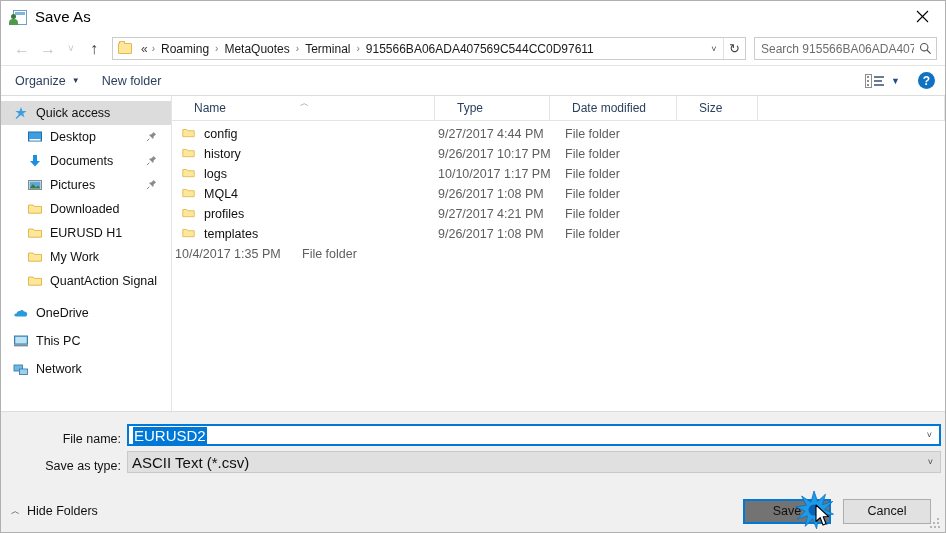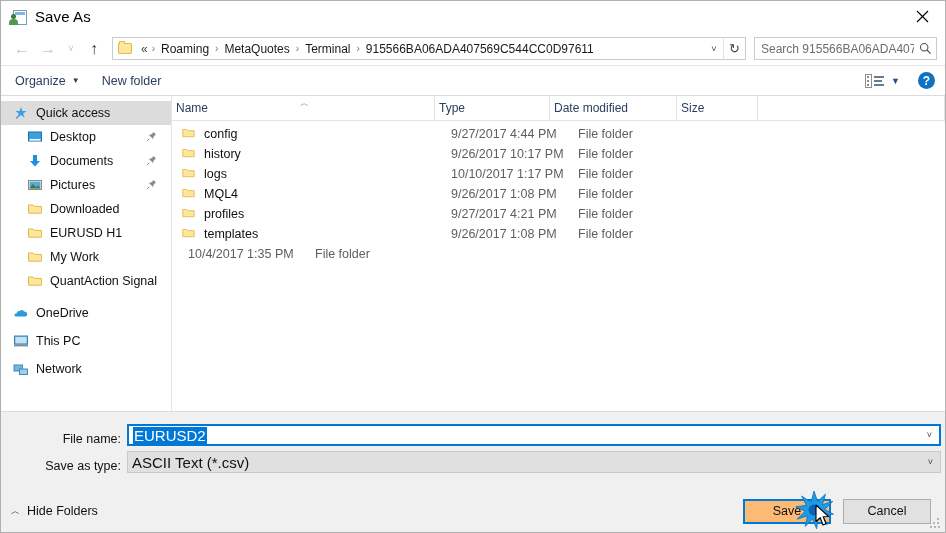--- a/index.html
+++ b/index.html
@@ -352,21 +352,21 @@
     display: flex;
     border-bottom: 1px solid #e4e4e4;
     position: relative;
     background: #ffffff;
   }
   .col {
     font-size: 12px;
     color: #2a3f5c;
     display: flex;
     align-items: center;
-    padding-left: 4px;
+    padding-left: 22px;
     box-sizing: border-box;
     border-right: 1px solid #e4e4e4;
     position: relative;
     cursor: default;
   }
   .col-name { width: 263px; flex: 0 0 263px; }
   .col-date { width: 127px; flex: 0 0 127px; }
   .col-type { width: 115px; flex: 0 0 115px; }
   .col-size { width: 81px; flex: 0 0 81px; }
   .col-pad { flex: 1 1 auto; }
@@ -398,21 +398,20 @@
     align-items: center;
     padding-left: 9px;
     box-sizing: border-box;
   }
   .cell-name .label { margin-left: 8px; }
   .cell-date {
     width: 127px; flex: 0 0 127px;
     color: #5e5e5e;
     padding-left: 3px;
     box-sizing: border-box;
-    margin-left: 13px;
   }
   .cell-type {
     width: 115px; flex: 0 0 115px;
     color: #5e5e5e;
     padding-left: 3px;
     box-sizing: border-box;
   }
   .cell-size {
     width: 81px; flex: 0 0 81px;
     color: #5e5e5e;
@@ -515,21 +514,21 @@
     font-size: 12.5px;
     color: #101010;
     display: flex;
     align-items: center;
     justify-content: center;
     cursor: default;
     position: relative;
   }
   .btn.primary {
     border: 2px solid #0078d7;
-    background: #fdba74;
+    background: #737373;
     margin-right: 12px;
   }
   .grip {
     position: absolute;
     right: 4px;
     bottom: 3px;
     width: 11px;
     height: 11px;
   }
   .grip i {

